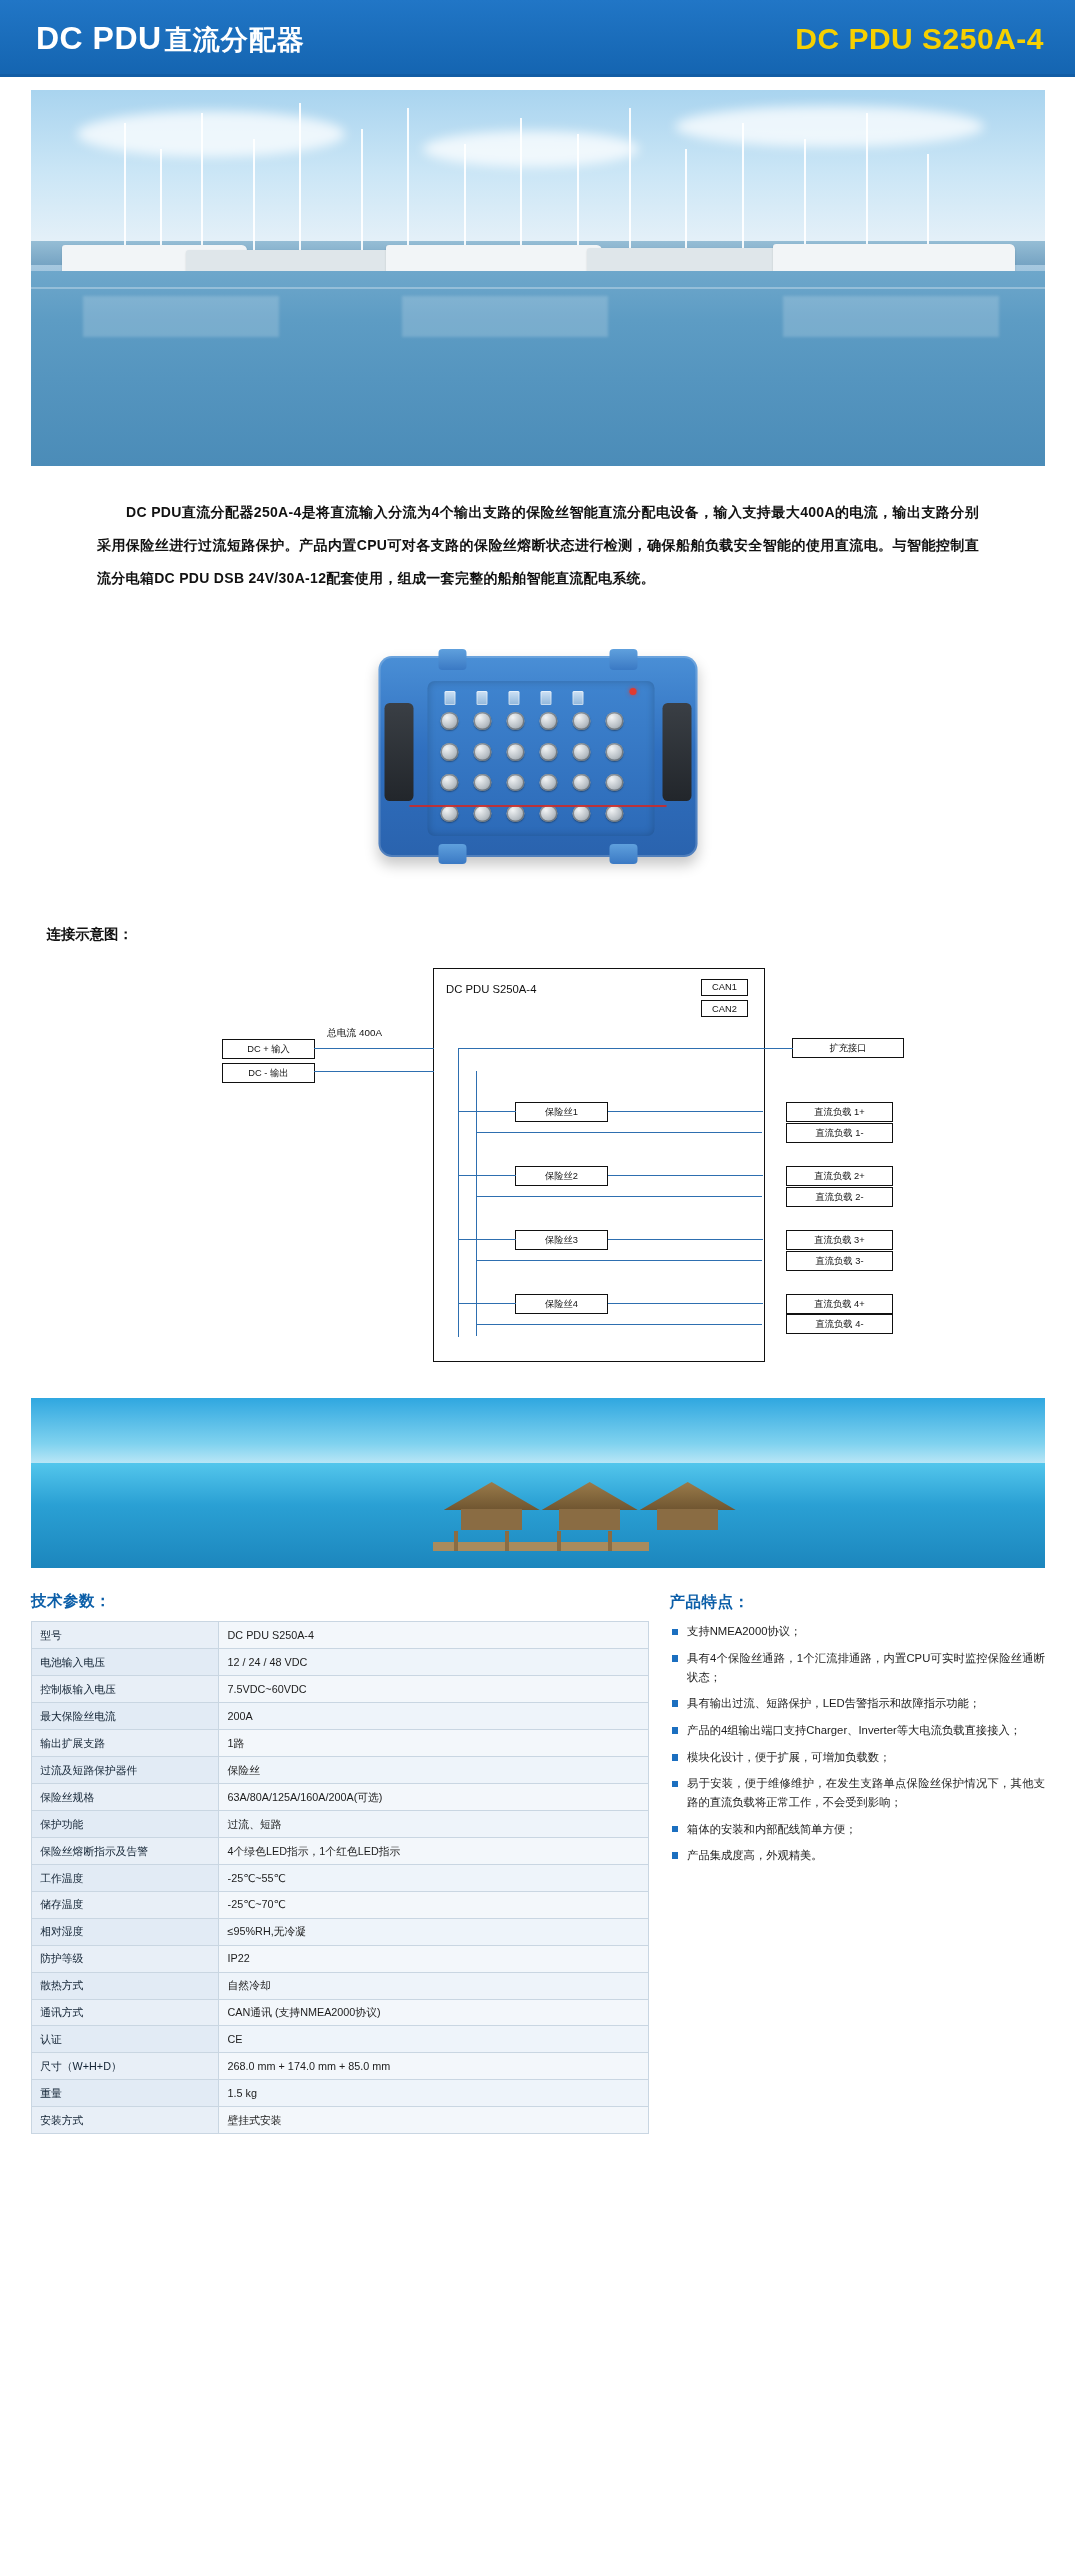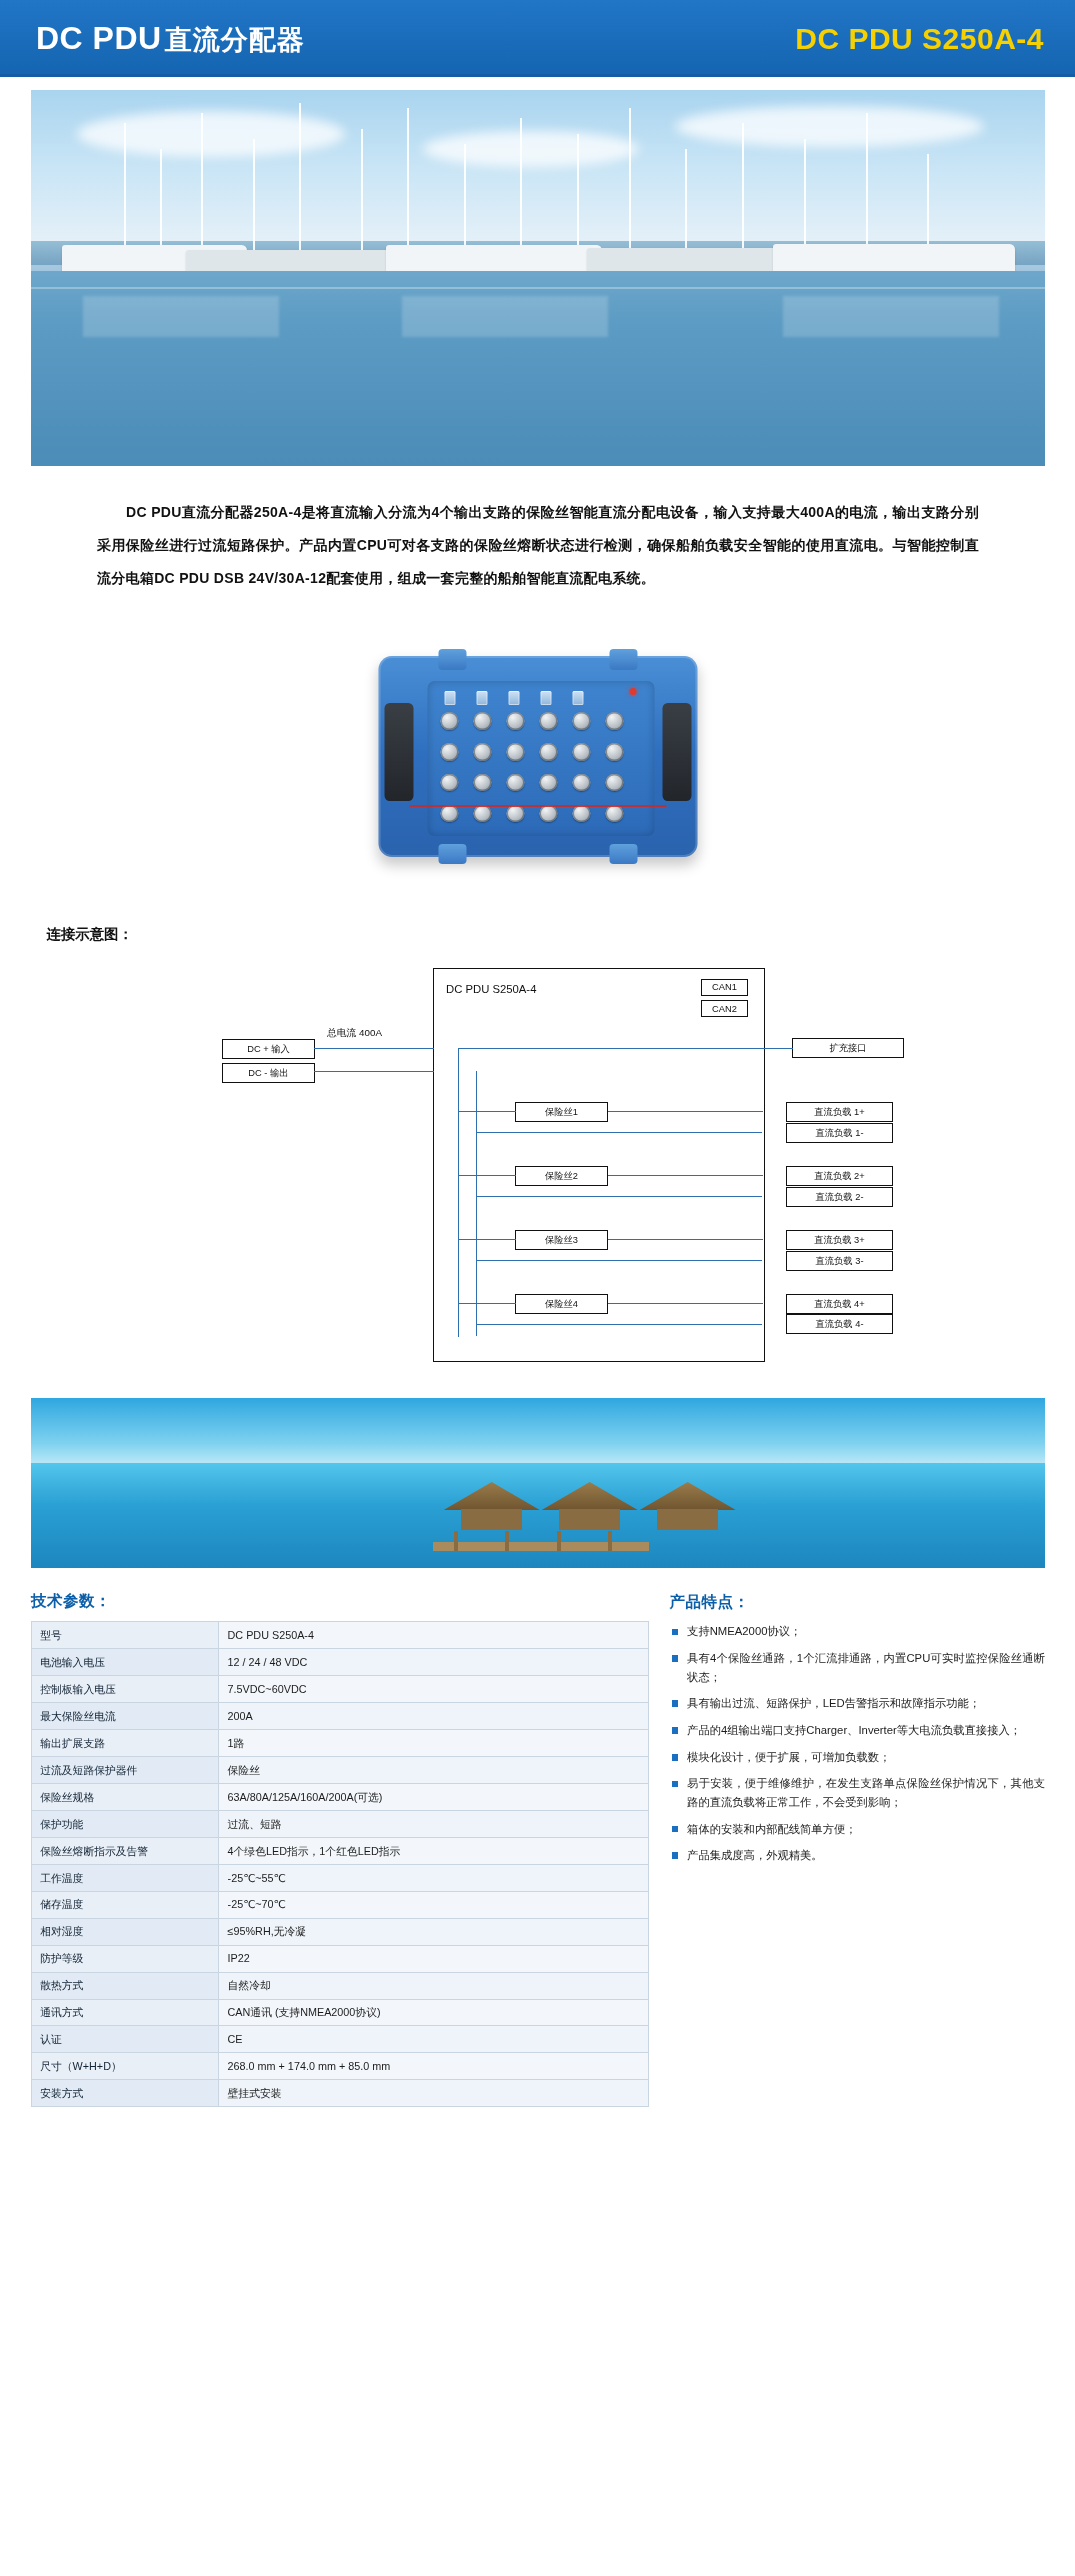--- a/index.html
+++ b/index.html
@@ -601,20 +601,24 @@
             </tr>
           <tr>
               <td class="k">认证</td>
               <td class="v">CE</td>
             </tr>
           <tr>
               <td class="k">尺寸（W+H+D）</td>
               <td class="v">268.0 mm + 174.0 mm + 85.0 mm</td>
             </tr>
           <tr>
+              <td class="k">重量</td>
+              <td class="v">1.5 kg</td>
+            </tr>
+          <tr>
               <td class="k">安装方式</td>
               <td class="v">壁挂式安装</td>
             </tr>
         </tbody>
       </table>
     </div>
 
     <div class="col-right">
       <div class="col-title">产品特点：</div>
       <ul class="features">

